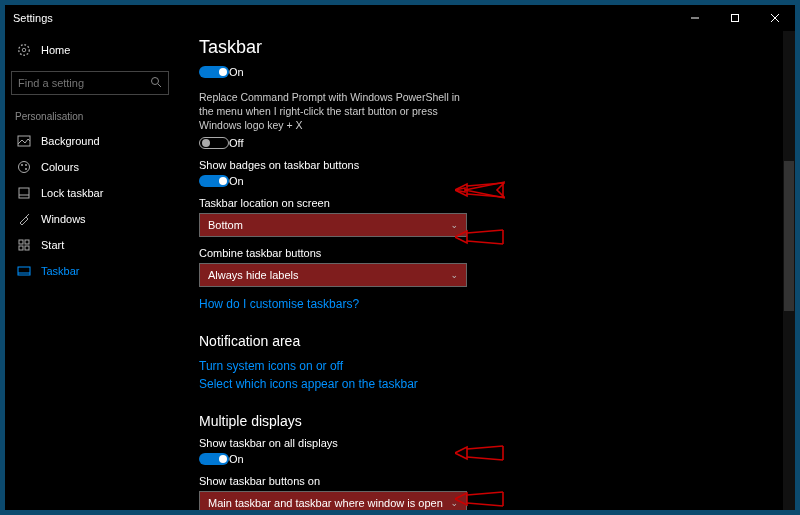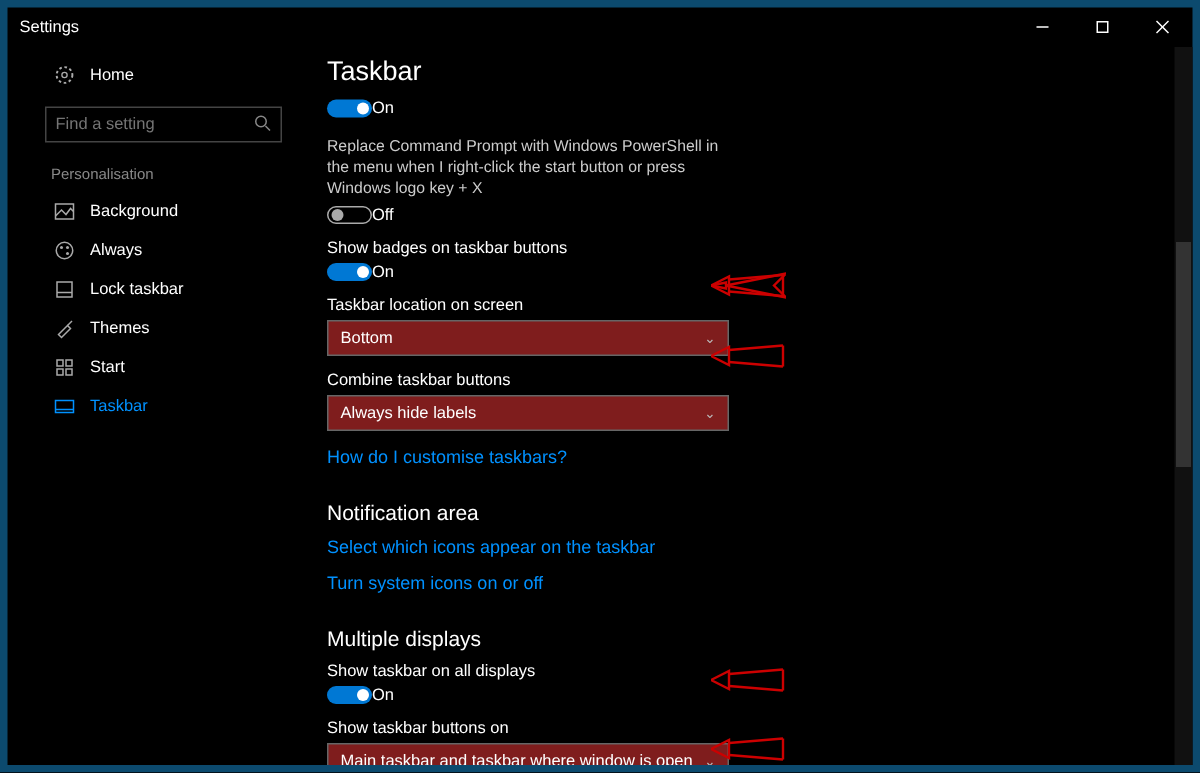--- a/index.html
+++ b/index.html
@@ -3,21 +3,21 @@
 <meta charset="utf-8">
 <style>
   * { box-sizing: border-box; margin: 0; padding: 0; }
   html, body { width: 800px; height: 515px; overflow: hidden; background:#000; font-family:"Segoe UI",Arial,sans-serif; color:#fff; font-size:11px; }
   .window-border { width:800px; height:515px; border:5px solid #0c4a6e; display:flex; flex-direction:column; }
   .titlebar { height:26px; display:flex; align-items:center; padding-left:8px; }
   .titlebar-left { display:flex; align-items:center; gap:8px; }
   .title-text { font-size:11px; color:#fff; }
   .titlebar-spacer { flex:1; }
   .win-btn { width:40px; height:26px; display:flex; align-items:center; justify-content:center; color:#fff; }
-  .body { flex:1; display:flex; overflow:hidden;padding-left:19px; }
+  .body { flex:1; display:flex; overflow:hidden; }
   .sidebar { width:170px; padding:8px 6px 0 6px; display:flex; flex-direction:column; gap:4px; }
   .nav-row { display:flex; align-items:center; gap:10px; padding:4px 6px; cursor:pointer; color:#fff; font-size:11px; }
   .nav-row .ico { width:14px; height:14px; display:flex; align-items:center; justify-content:center; color:#aaa; }
   .nav-row.active { color:#0091ff; }
   .nav-row.active .ico { color:#0091ff; }
   .search-box { margin:6px 0 10px 0; border:1px solid #444; height:24px; display:flex; align-items:center; padding:0 6px; justify-content:space-between; }
   .search-box input { background:transparent; border:none; outline:none; color:#aaa; font-size:11px; width:120px; }
   .section-label { color:#888; font-size:10px; margin:2px 0 4px 4px; }
   .content { flex:1; padding:6px 24px 0 24px; overflow-y:auto; position:relative; }
   .content h1 { font-size:18px; font-weight:400; margin-bottom:8px; }
@@ -107,39 +107,39 @@
       </div>
       <div class="nav-row">
         <span class="ico">
             <svg width="14" height="14" viewBox="0 0 14 14">
               <circle cx="7" cy="7" r="5.5" stroke="#aaa" fill="none"></circle>
               <circle cx="5" cy="5" r="1" fill="#aaa"></circle>
               <circle cx="9" cy="5" r="1" fill="#aaa"></circle>
               <circle cx="9" cy="9" r="1" fill="#aaa"></circle>
             </svg>
           </span>
-        <span>Always</span>
+        <span>Colours</span>
       </div>
       <div class="nav-row">
         <span class="ico">
             <svg width="14" height="14" viewBox="0 0 14 14">
               <rect x="2" y="2" width="10" height="10" stroke="#aaa" fill="none"></rect>
               <line x1="2" y1="9" x2="12" y2="9" stroke="#aaa"></line>
             </svg>
           </span>
         <span>Lock taskbar</span>
       </div>
       <div class="nav-row">
         <span class="ico">
             <svg width="14" height="14" viewBox="0 0 14 14">
               <path d="M3 11 L9 5 L11 7 L5 13 Z" stroke="#aaa" fill="none"></path>
               <line x1="9" y1="5" x2="12" y2="2" stroke="#aaa"></line>
             </svg>
           </span>
-        <span>Themes</span>
+        <span>Windows</span>
       </div>
       <div class="nav-row">
         <span class="ico">
             <svg width="14" height="14" viewBox="0 0 14 14">
               <rect x="2" y="2" width="4" height="4" stroke="#aaa" fill="none"></rect>
               <rect x="8" y="2" width="4" height="4" stroke="#aaa" fill="none"></rect>
               <rect x="2" y="8" width="4" height="4" stroke="#aaa" fill="none"></rect>
               <rect x="8" y="8" width="4" height="4" stroke="#aaa" fill="none"></rect>
             </svg>
           </span>
@@ -190,22 +190,22 @@
 
       <div class="setting-label">Combine taskbar buttons</div>
       <div class="combo">
         <span>Always hide labels</span>
         <span class="chev">⌄</span>
       </div>
 
       <a class="link">How do I customise taskbars?</a>
 
       <h2>Notification area</h2>
+      <a class="link">Turn system icons on or off</a>
       <a class="link" style="margin-top:4px">Select which icons appear on the taskbar</a>
-      <a class="link">Turn system icons on or off</a>
 
       <h2>Multiple displays</h2>
 
       <div class="setting-label" style="margin-top:4px">Show taskbar on all displays</div>
       <div class="toggle">
         <div class="track on">
             <div class="knob"></div>
           </div>
         <span class="toggle-text">On</span>
       </div>

